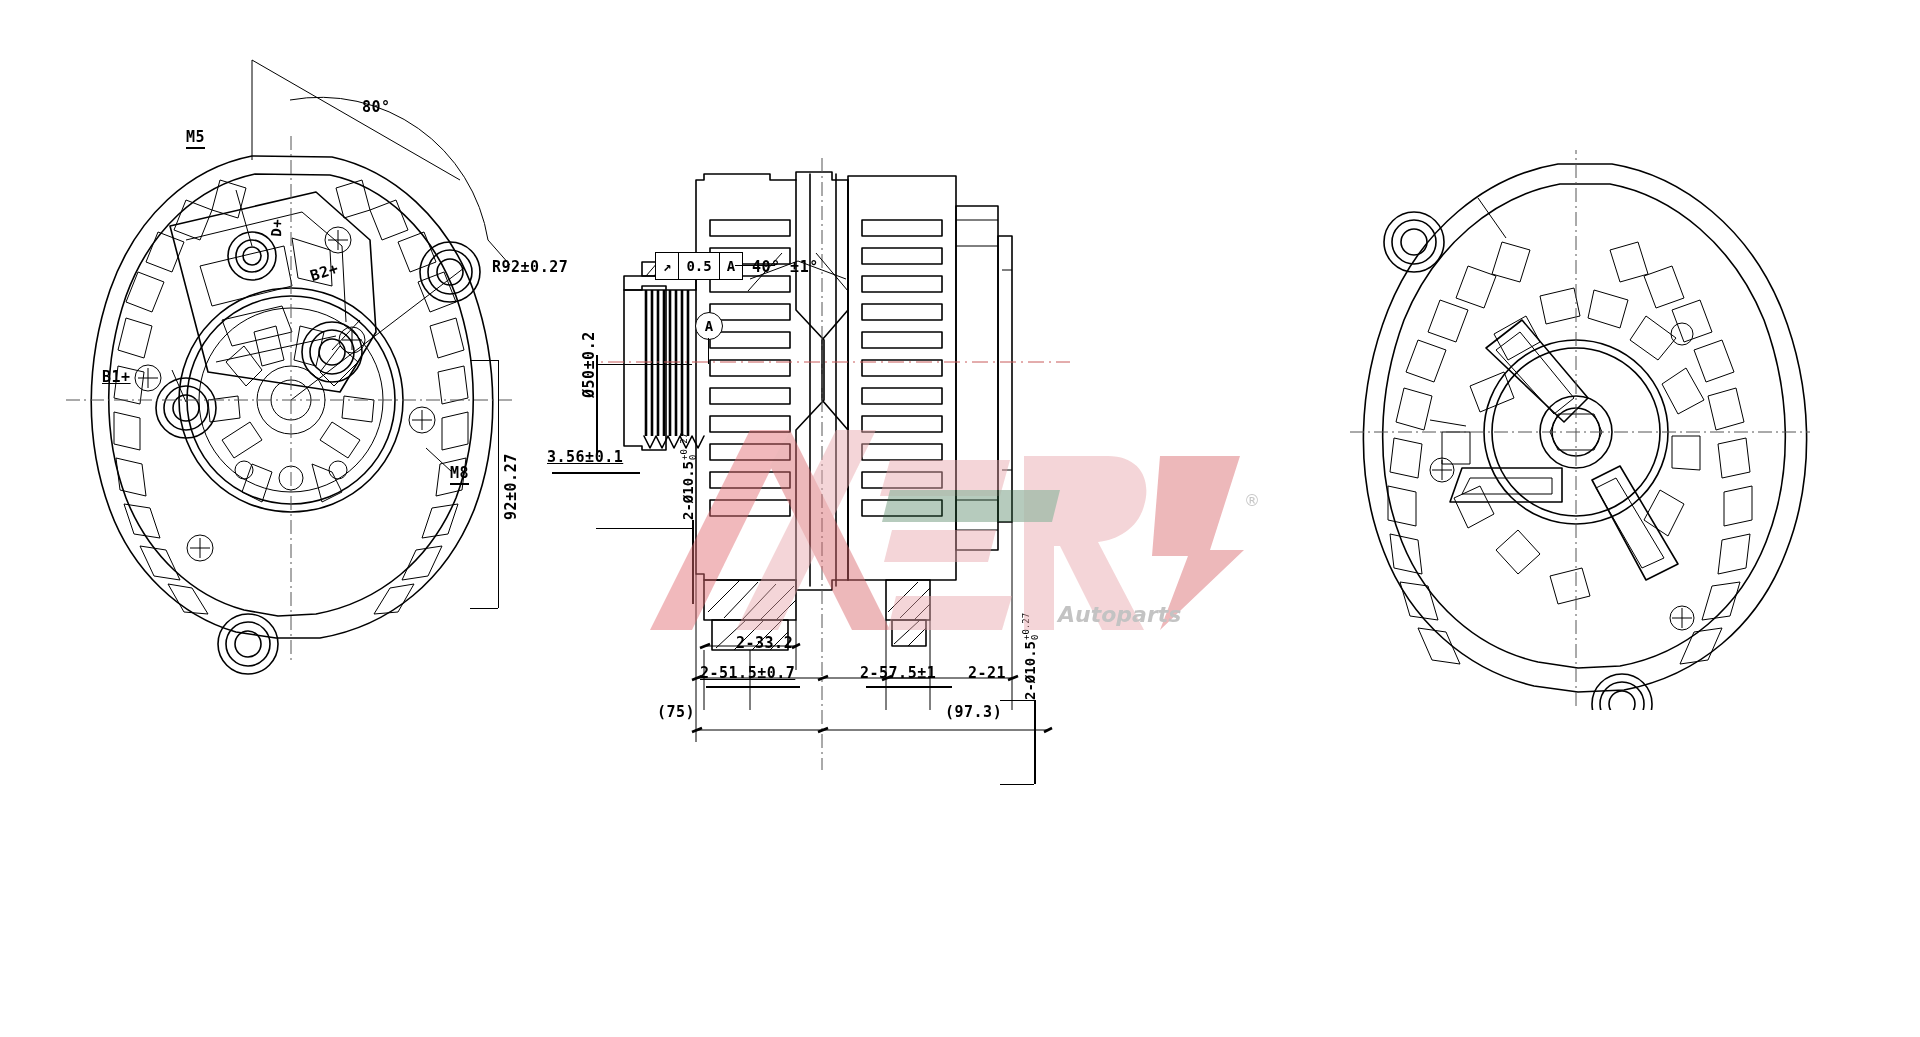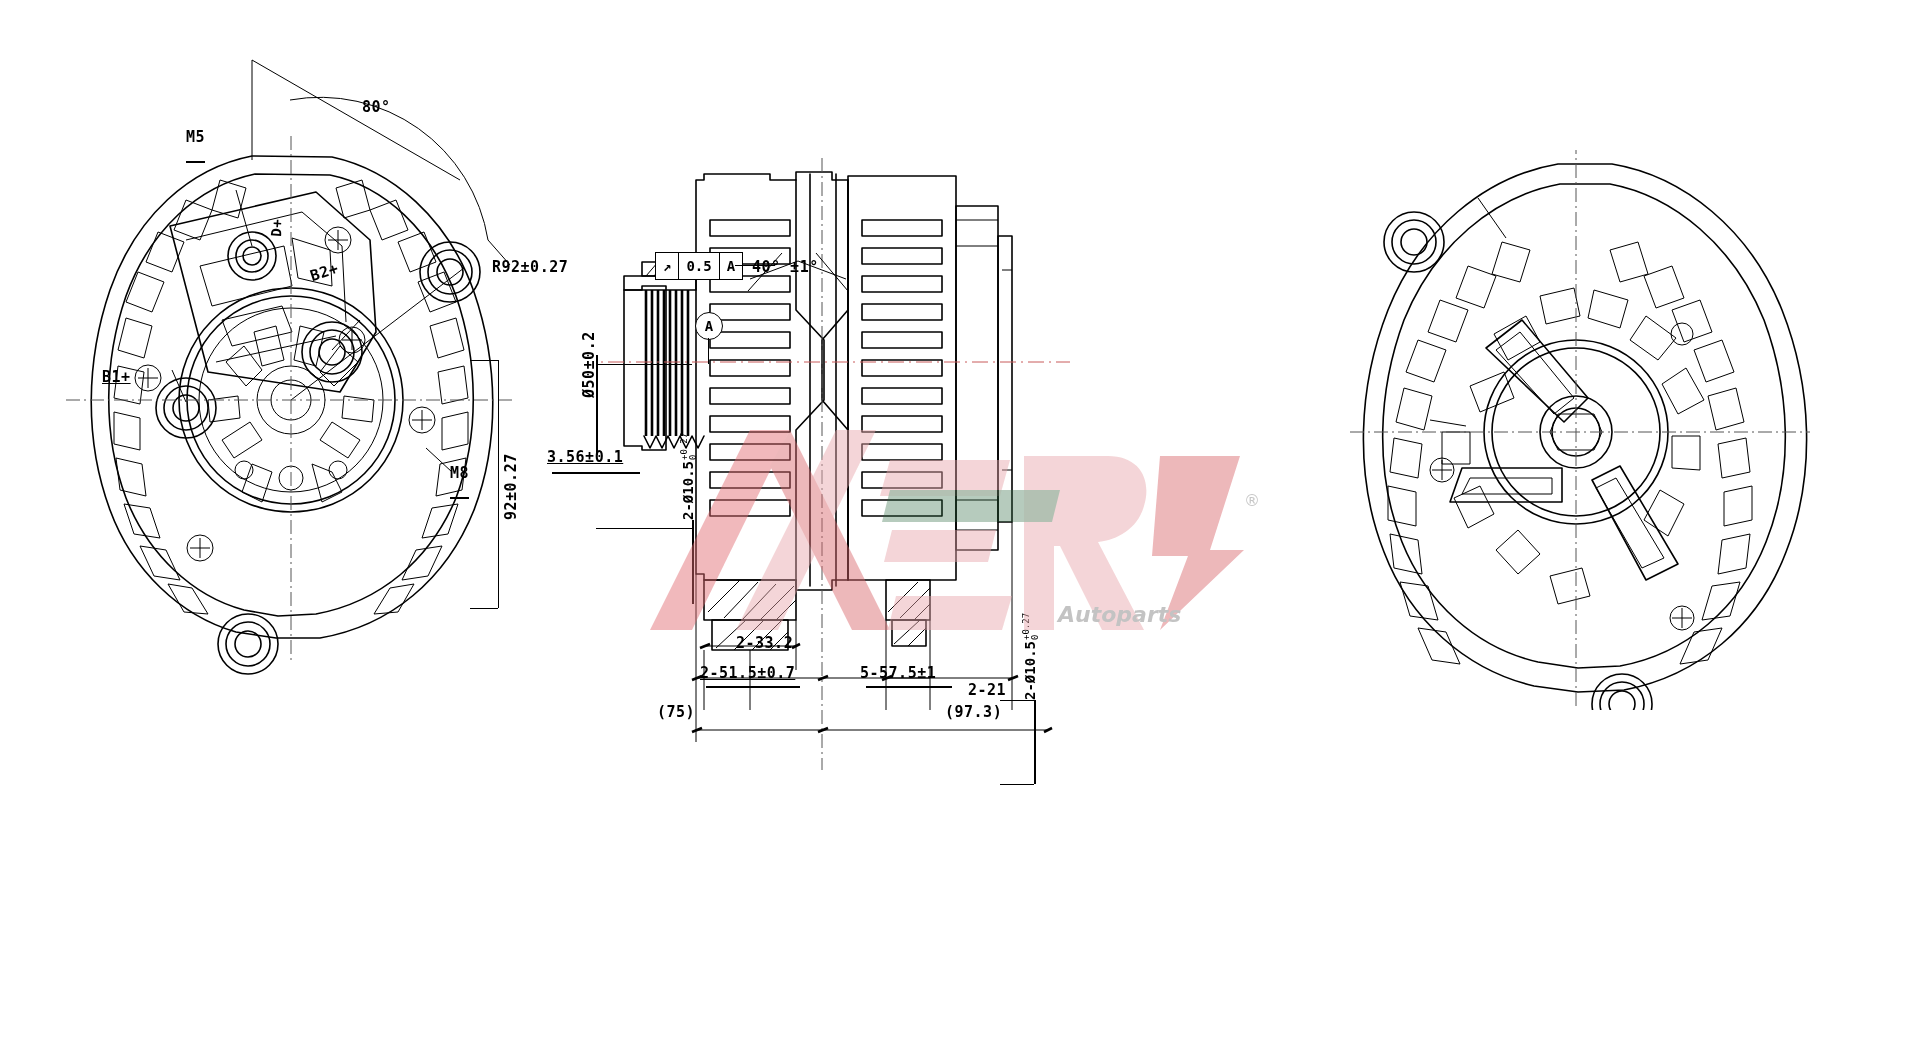--- a/index.html
+++ b/index.html
@@ -5,21 +5,21 @@
   html,body{margin:0;padding:0;background:#ffffff;}
   body{width:1920px;height:1037px;overflow:hidden;
        font-family:"DejaVu Sans Mono","Liberation Mono",monospace;}
   #sheet{position:relative;width:1920px;height:1037px;background:#fff;}
 
   
   .abs{position:absolute;}
   .txt{position:absolute;color:#000;font-family:"DejaVu Sans Mono","Liberation Mono",monospace;
        font-weight:700;white-space:nowrap;letter-spacing:.5px;} .t14{font-size:14px;} .t15{font-size:15px;}
   .rot90{transform:rotate(-90deg);transform-origin:0 0;}
-  .ul{border-bottom:2px solid #000;padding-bottom:15px;}
+  .ul{border-bottom:2px solid #000;padding-bottom:1px;}
 
   
   .ln{position:absolute;background:#000;}
   .h1{height:1px;} .h2{height:2px;} .v1{width:1px;} .v2{width:2px;}
 
   
   .fcf{position:absolute;display:flex;border:1.6px solid #000;background:#fff;height:26px;
        align-items:stretch;}
   .fcf>div{display:flex;align-items:center;justify-content:center;
            border-right:1.6px solid #000;padding:0 7px;font-size:14px;font-weight:700;}
@@ -406,24 +406,24 @@
   </div>
   <div class="ln v2" style="left:1034px;top:700px;height:84px;"></div>
   <div class="ln h1" style="left:1000px;top:700px;width:34px;"></div>
   <div class="ln h1" style="left:1000px;top:784px;width:34px;"></div>
 
   <div class="txt t15" style="left:736px;top:634px;">2-33.2</div>
 
   <div class="txt t15" style="left:700px;top:664px;text-decoration:underline;">2-51.5±0.7</div>
   <div class="ln h2" style="left:706px;top:686px;width:94px;"></div>
 
-  <div class="txt t15" style="left:860px;top:664px;">5-57.5±1</div>
+  <div class="txt t15" style="left:860px;top:664px;">2-57.5±1</div>
   <div class="ln h2" style="left:866px;top:686px;width:86px;"></div>
 
-  <div class="txt t15" style="left:968px;top:664px;margin-top:17px;">2-21</div>
+  <div class="txt t15" style="left:968px;top:664px;">2-21</div>
 
   <div class="txt t15" style="left:657px;top:703px;text-align:right;">(75)</div>
 
   <div class="txt t15" style="left:908px;top:703px;margin-left:37px;">(97.3)</div>
 
   <div class="abs" style="left:1290px;top:150px;width:560px;height:560px;">
     <svg width="560" height="560" viewBox="0 0 560 560">
 
       <path class="stroke" d="M268 14
         C 196 26 130 80 98 160

